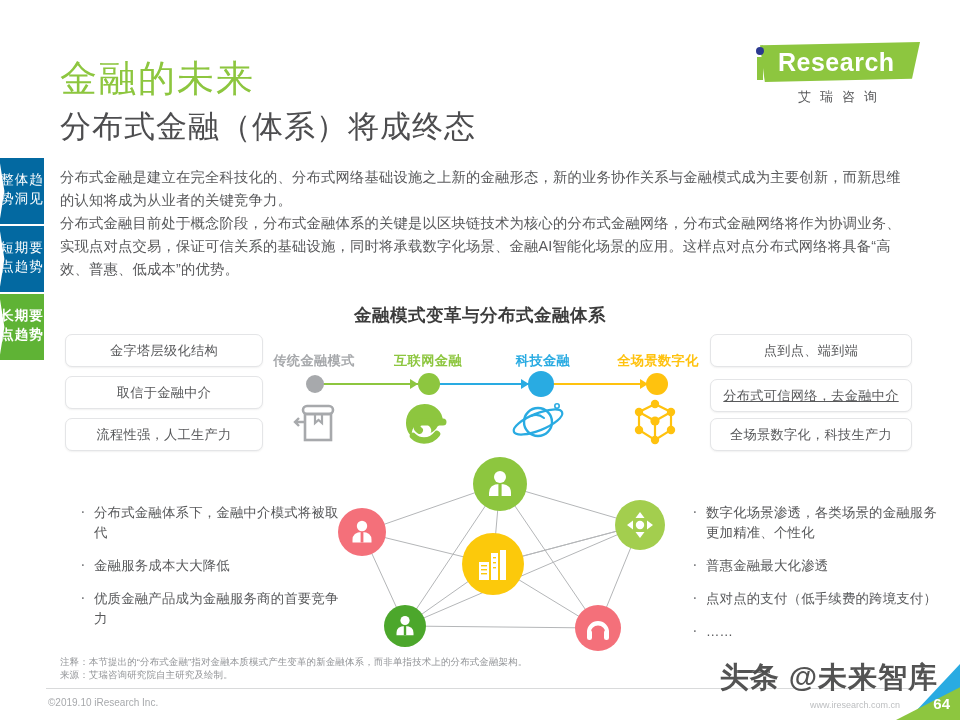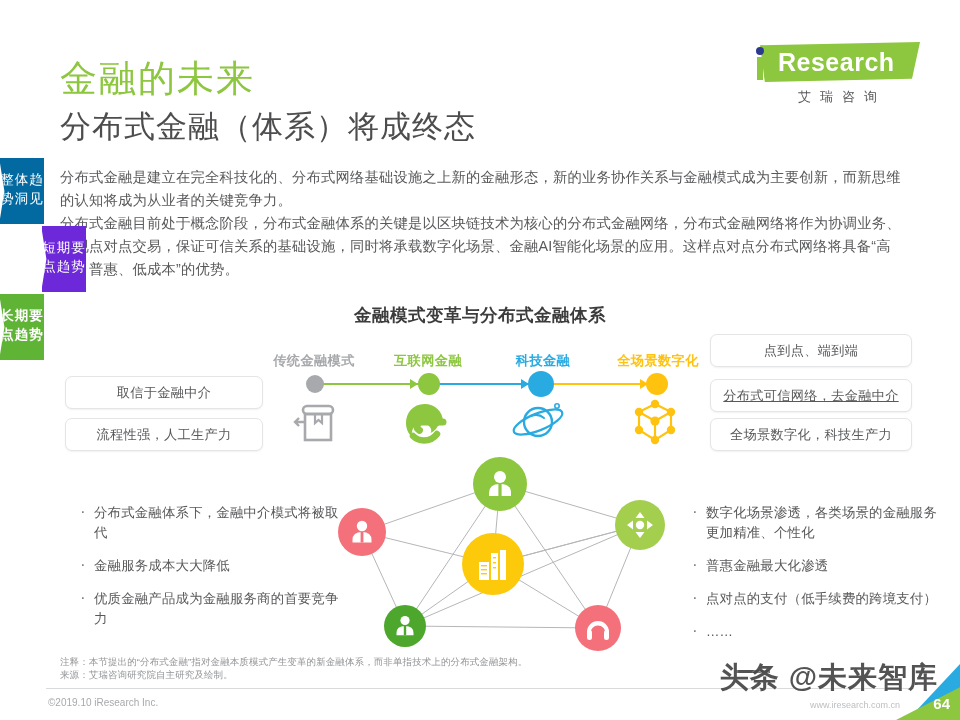--- a/index.html
+++ b/index.html
@@ -49,21 +49,21 @@
 
   
   .tabs{position:absolute;left:0;top:158px;width:44px;}
   .tab{
     position:relative;width:44px;color:#fff;font-size:13.5px;
     text-align:center;padding:12px 0 16px 0;line-height:19px;
     letter-spacing:1px;
     clip-path:polygon(0 0,100% 0,100% 100%,0 100%,0 92%,10% 50%,0 8%);
   }
   .tab.t1{background:#0369a1;}
-  .tab.t2{background:#6d28d9;margin-top:2px;margin-left:42px;}
+  .tab.t2{background:#0369a1;margin-top:2px;}
   .tab.t3{background:#5FB335;margin-top:2px;font-weight:bold;}
   .tab span{display:block;}
 
   
   .chart-title{
     position:absolute;left:0;top:303px;width:960px;text-align:center;
     font-size:17.5px;font-weight:bold;color:#3C3C3C;letter-spacing:.5px;
   }
 
   .pill{
@@ -179,20 +179,21 @@
     <div class="tab t2">
       <span>短期要点趋势</span>
     </div>
     <div class="tab t3">
       <span>长期要点趋势</span>
     </div>
   </div>
 
   <div class="chart-title">金融模式变革与分布式金融体系</div>
 
+  <div class="pill pill-l pl1">金字塔层级化结构</div>
   <div class="pill pill-l pl2">取信于金融中介</div>
   <div class="pill pill-l pl3">流程性强，人工生产力</div>
 
   <div class="pill pill-r pr1">点到点、端到端</div>
   <div class="pill pill-r pr2">分布式可信网络，去金融中介</div>
   <div class="pill pill-r pr3">全场景数字化，科技生产力</div>
 
   <div class="stage-label sl0">传统金融模式</div>
   <div class="stage-label sl1">互联网金融</div>
   <div class="stage-label sl2">科技金融</div>

